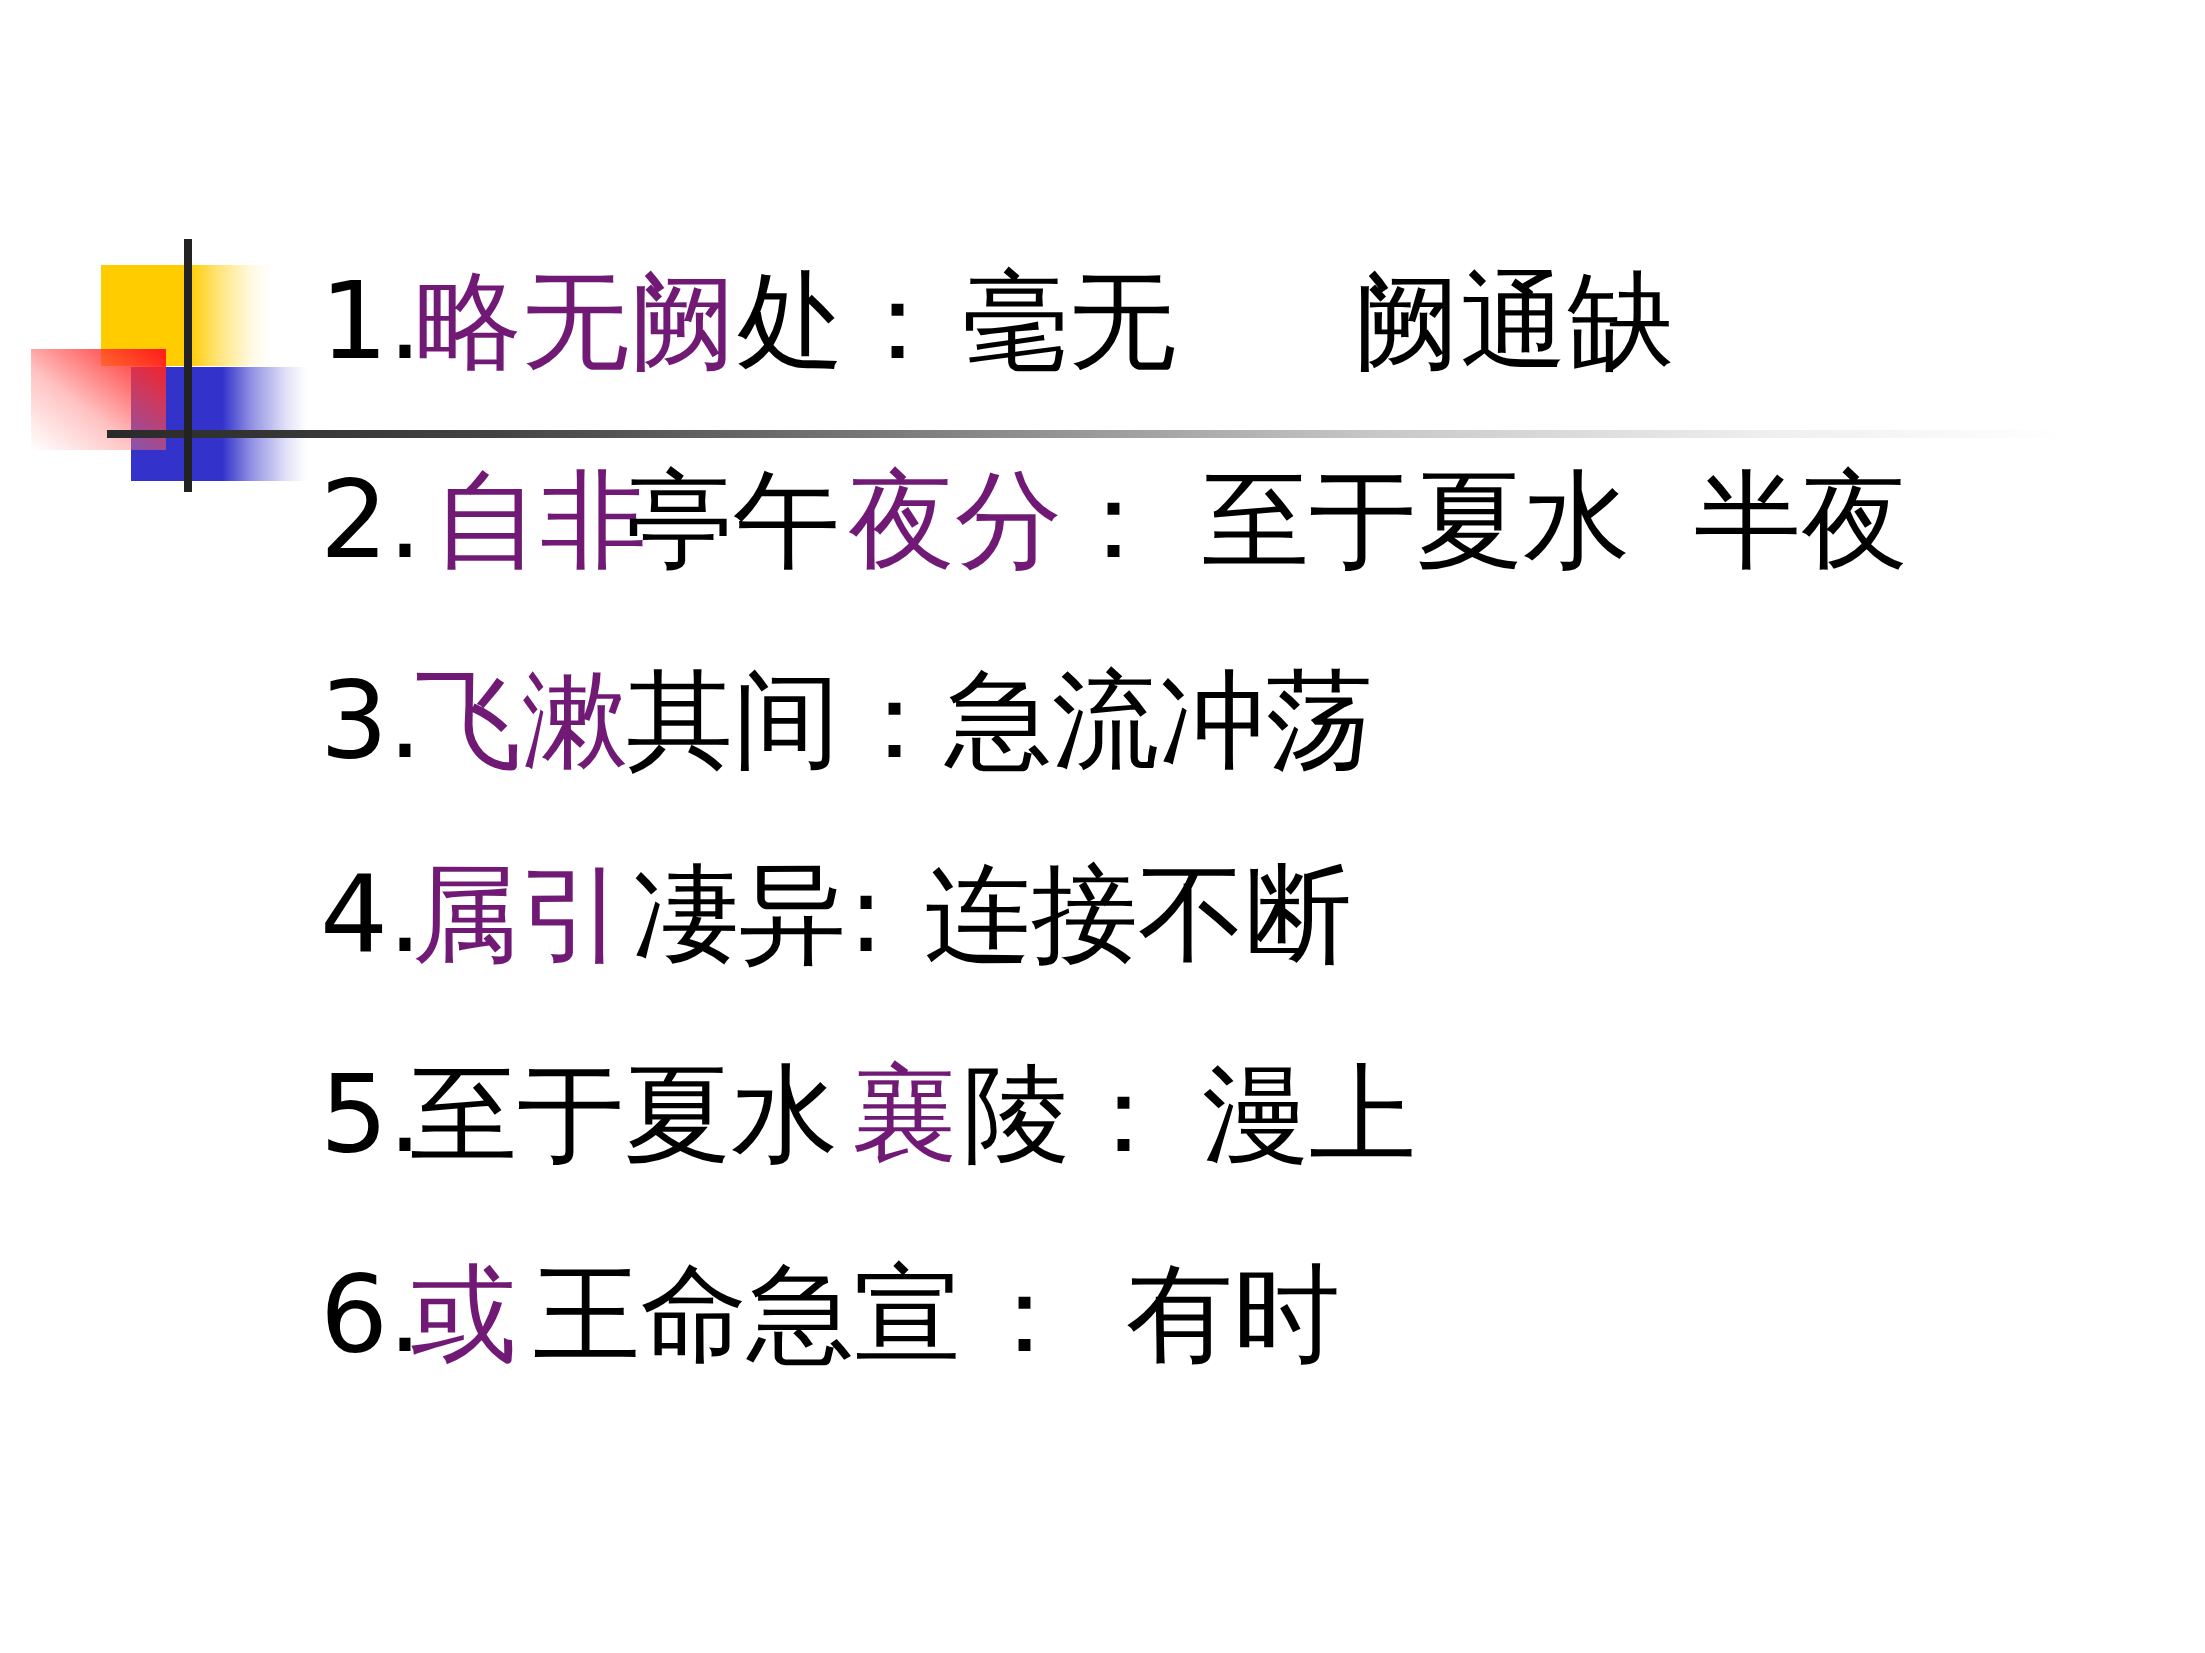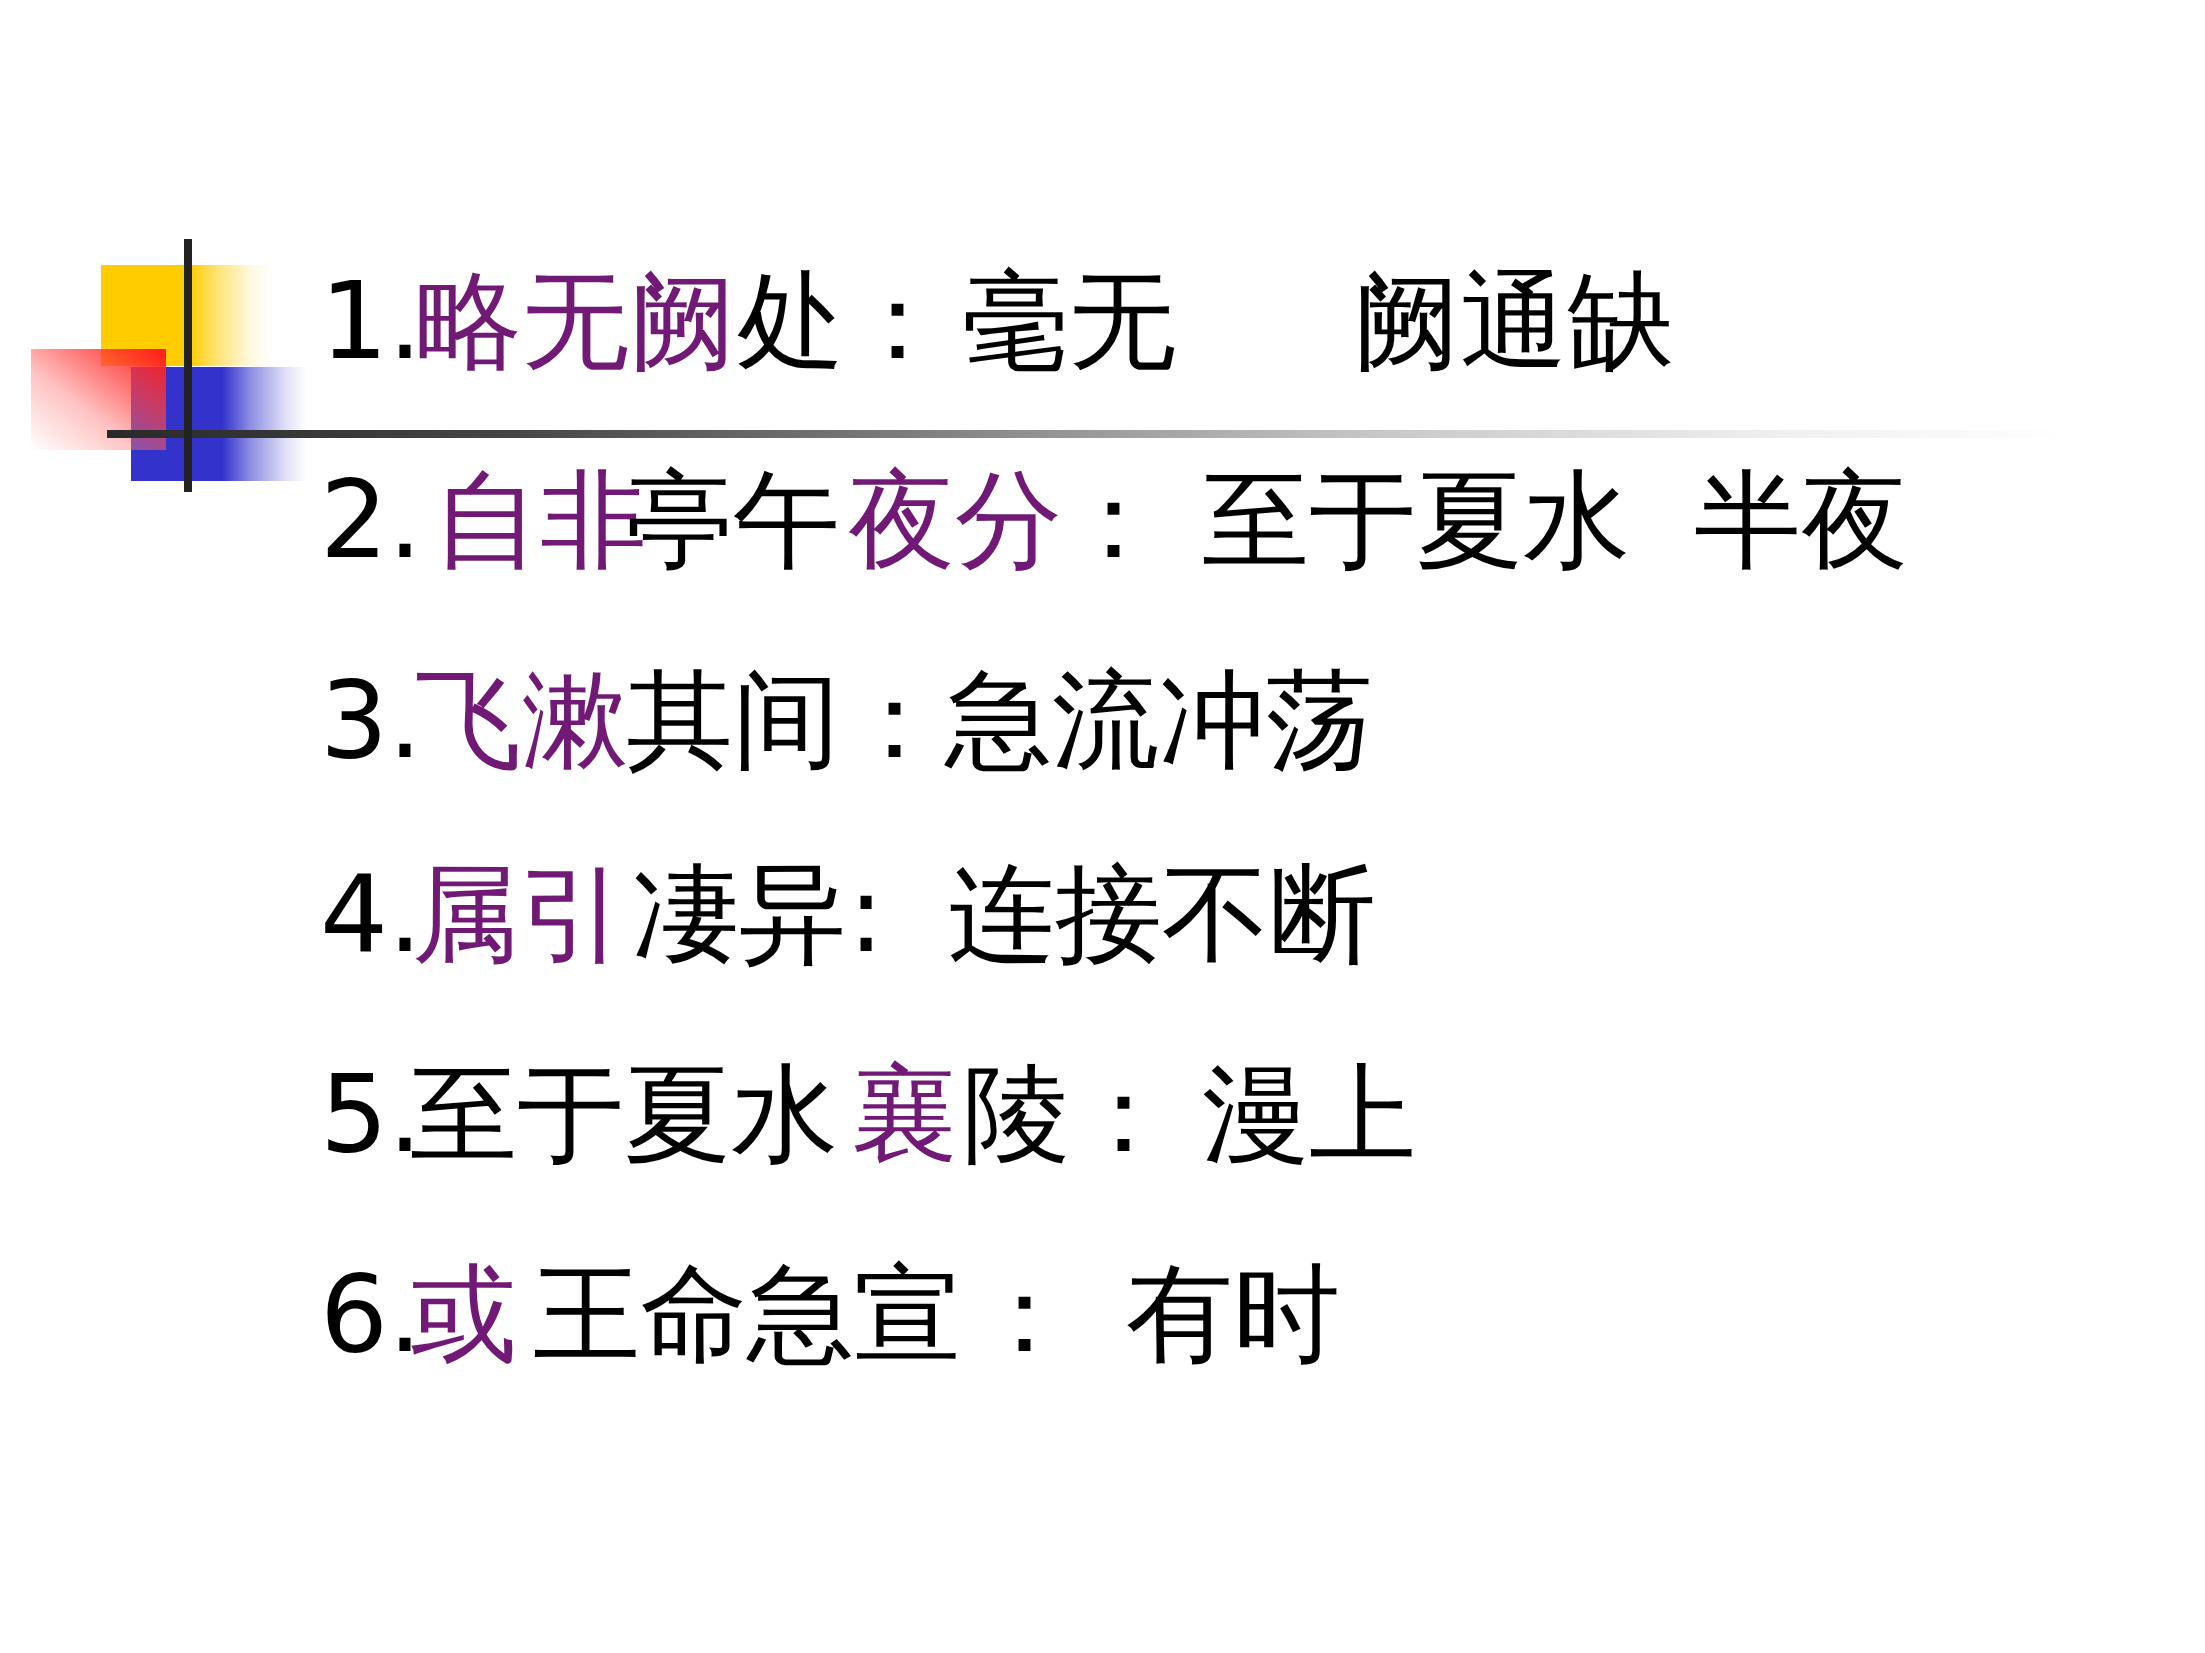--- a/index.html
+++ b/index.html
@@ -71,21 +71,21 @@
   <span class="seg black" style="left:306px;">其间</span>
   <span class="seg black" style="left:521px;">：</span>
   <span class="seg black" style="left:625px;">急流冲荡</span>
 </div>
 
 <div class="line" style="top:853px;">
   <span class="seg num black" style="left:0px;">4.</span>
   <span class="seg black" style="left:312px;">凄异</span>
   <span class="seg red" style="left:92px;">属引</span>
   <span class="seg black" style="left:528px;">:</span>
-  <span class="seg black" style="left:604px;margin-left:24px;">连接不断</span>
+  <span class="seg black" style="left:604px;">连接不断</span>
 </div>
 
 <div class="line" style="top:1053px;">
   <span class="seg num black" style="left:0px;">5.</span>
   <span class="seg black" style="left:90px;">至于夏水</span>
   <span class="seg red" style="left:531px;">襄</span>
   <span class="seg black" style="left:643px;">陵</span>
   <span class="seg black" style="left:750px;">：</span>
   <span class="seg black" style="left:882px;">漫上</span>
 </div>

